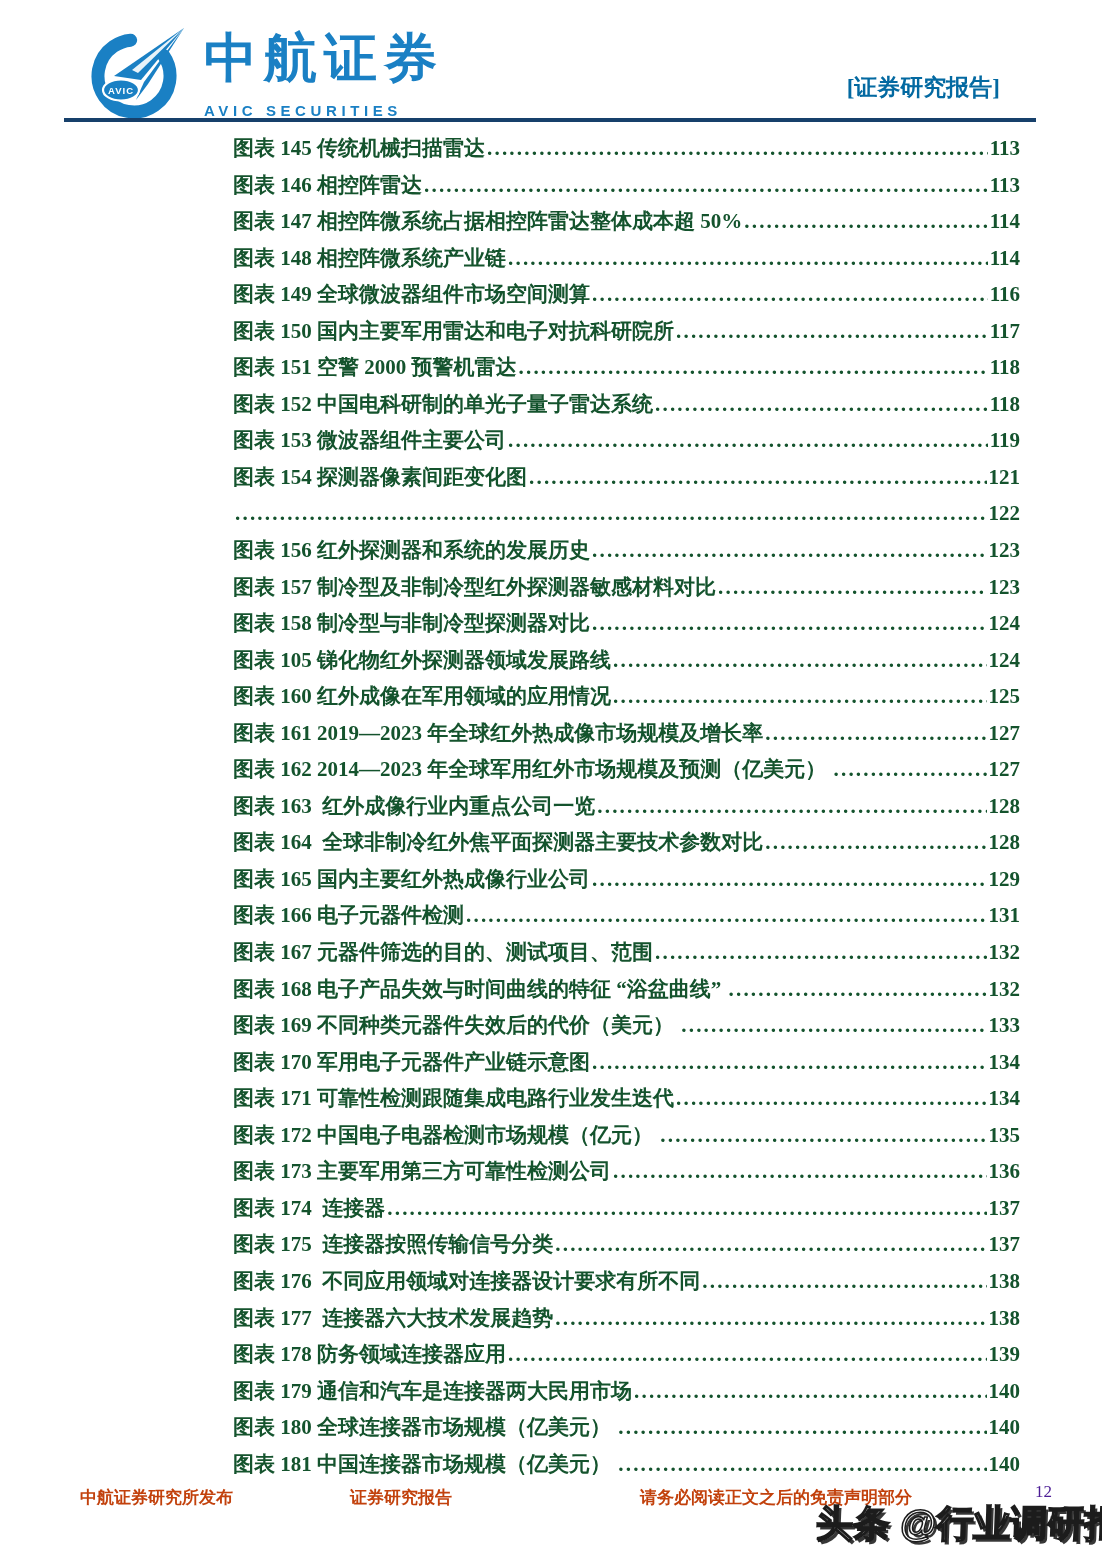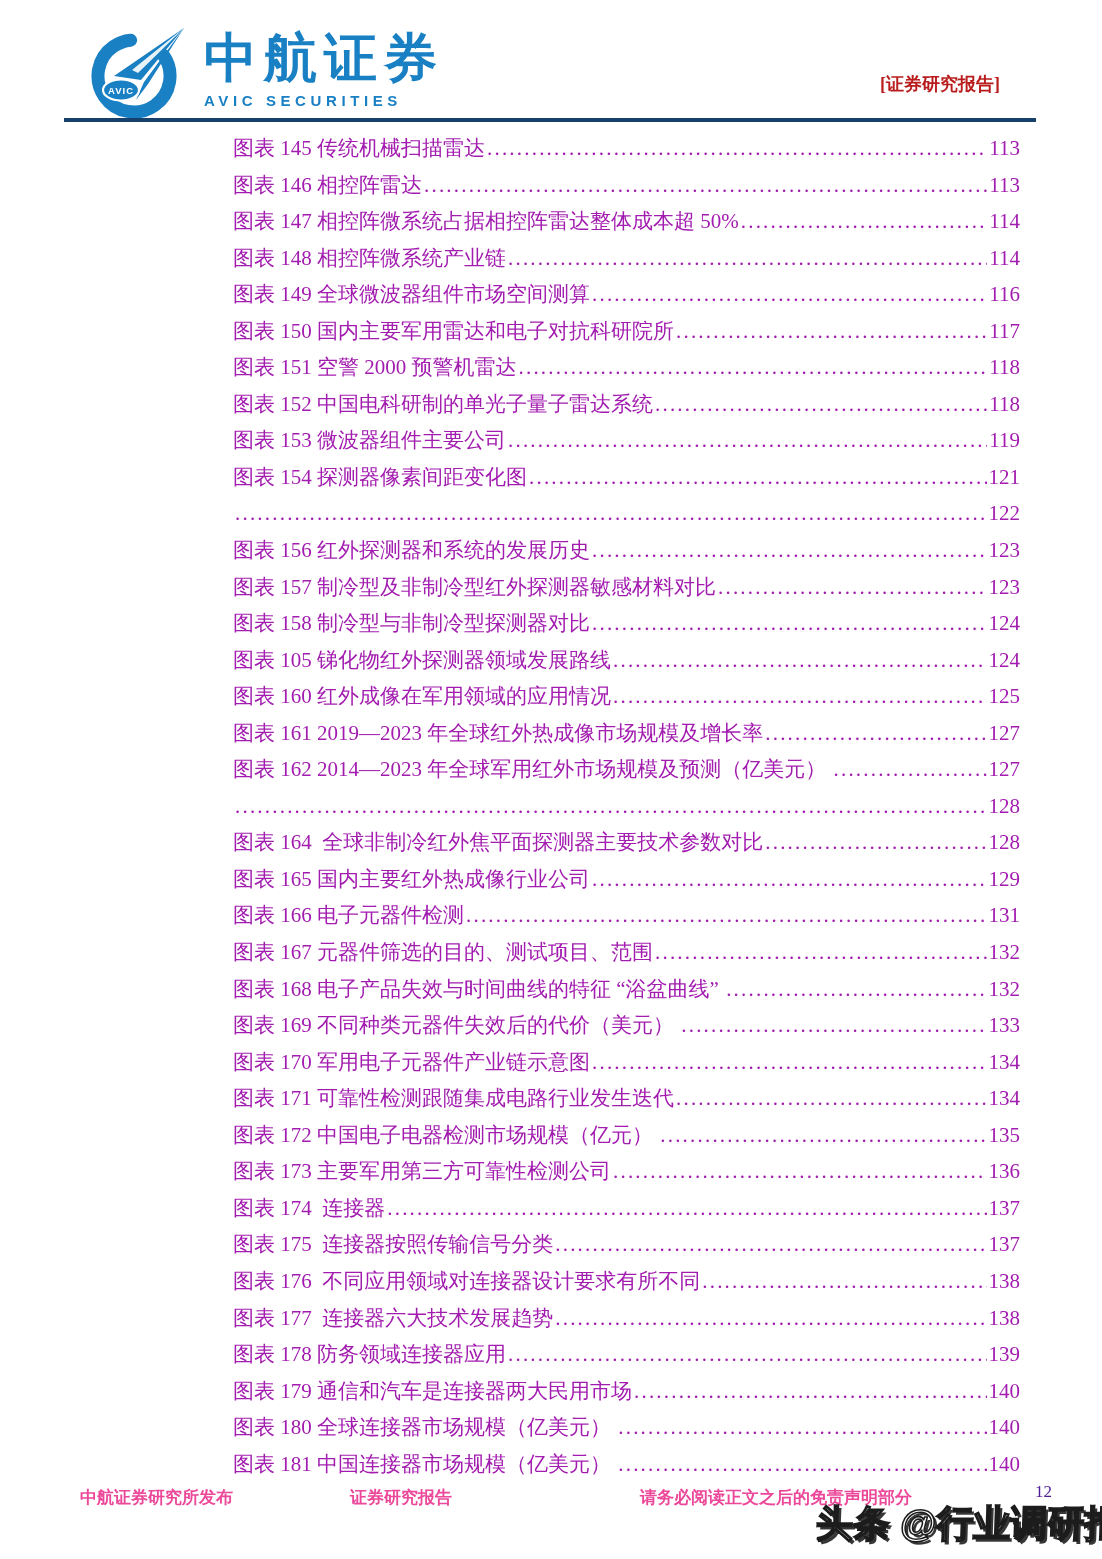--- a/index.html
+++ b/index.html
@@ -12,51 +12,51 @@
   }
 
   
   .logo-wrap{position:absolute;left:84px;top:26px;display:flex;align-items:flex-start;}
   .logo-icon{width:106px;height:94px;}
   .logo-text{margin-left:14px;padding-top:4px;font-family:"Liberation Sans","DejaVu Sans",sans-serif;}
   .brand-cn{
     color:#1a80c4;font-size:53px;font-weight:700;letter-spacing:7px;line-height:56px;
   }
   .brand-en{
-    color:#1a80c4;font-size:15px;font-weight:700;letter-spacing:4.6px;margin-top:6px;
+    color:#1a80c4;font-size:15px;font-weight:700;letter-spacing:4.6px;margin-top:16px;
   }
   .report-tag{
     position:absolute;top:72px;right:102px;
-    color:#b91c1c;font-size:18px;font-weight:700;
+    color:#0369a1;font-size:23px;font-weight:700;
   }
   .header-rule{
     position:absolute;left:64px;right:66px;top:118px;height:4px;background:#17406b;
   }
 
   
   .toc{
     position:absolute;left:233px;right:82px;top:130px;
   }
   .toc-row{
     display:flex;align-items:baseline;
     height:36.55px;
-    font-size:21px;font-weight:400;color:#a21caf;
+    font-size:21px;font-weight:700;color:#14532d;
     line-height:36.55px;
   }
   .toc-label{white-space:pre;flex:0 0 auto;}
   .toc-dots{
     flex:1 1 auto;overflow:hidden;white-space:nowrap;
     letter-spacing:2.2px;margin-left:2px;
   }
   .toc-page{flex:0 0 auto;margin-left:2px;}
 
   
   .footer-item{
     position:absolute;top:1486px;
-    font-size:17px;font-weight:700;color:#ec4899;white-space:nowrap;
+    font-size:17px;font-weight:700;color:#c2410c;white-space:nowrap;
   }
   .footer-left{left:80px;}
   .footer-center{left:350px;text-align:right;}
   .footer-right{left:640px;}
   .page-number{
     position:absolute;top:1482px;left:1035px;
     font-size:17px;color:#4c1d95;font-weight:400;
   }
 
   
@@ -198,20 +198,21 @@
       <span class="toc-page">127</span>
     </div>
 
     <div class="toc-row">
       <span class="toc-label">图表 162 2014—2023 年全球军用红外市场规模及预测（亿美元） </span>
       <span class="toc-dots">................................................................................................................................................................................................................................................</span>
       <span class="toc-page">127</span>
     </div>
 
     <div class="toc-row">
+      <span class="toc-label">图表 163  红外成像行业内重点公司一览</span>
       <span class="toc-dots">................................................................................................................................................................................................................................................</span>
       <span class="toc-page">128</span>
     </div>
 
     <div class="toc-row">
       <span class="toc-label">图表 164  全球非制冷红外焦平面探测器主要技术参数对比</span>
       <span class="toc-dots">................................................................................................................................................................................................................................................</span>
       <span class="toc-page">128</span>
     </div>
 

